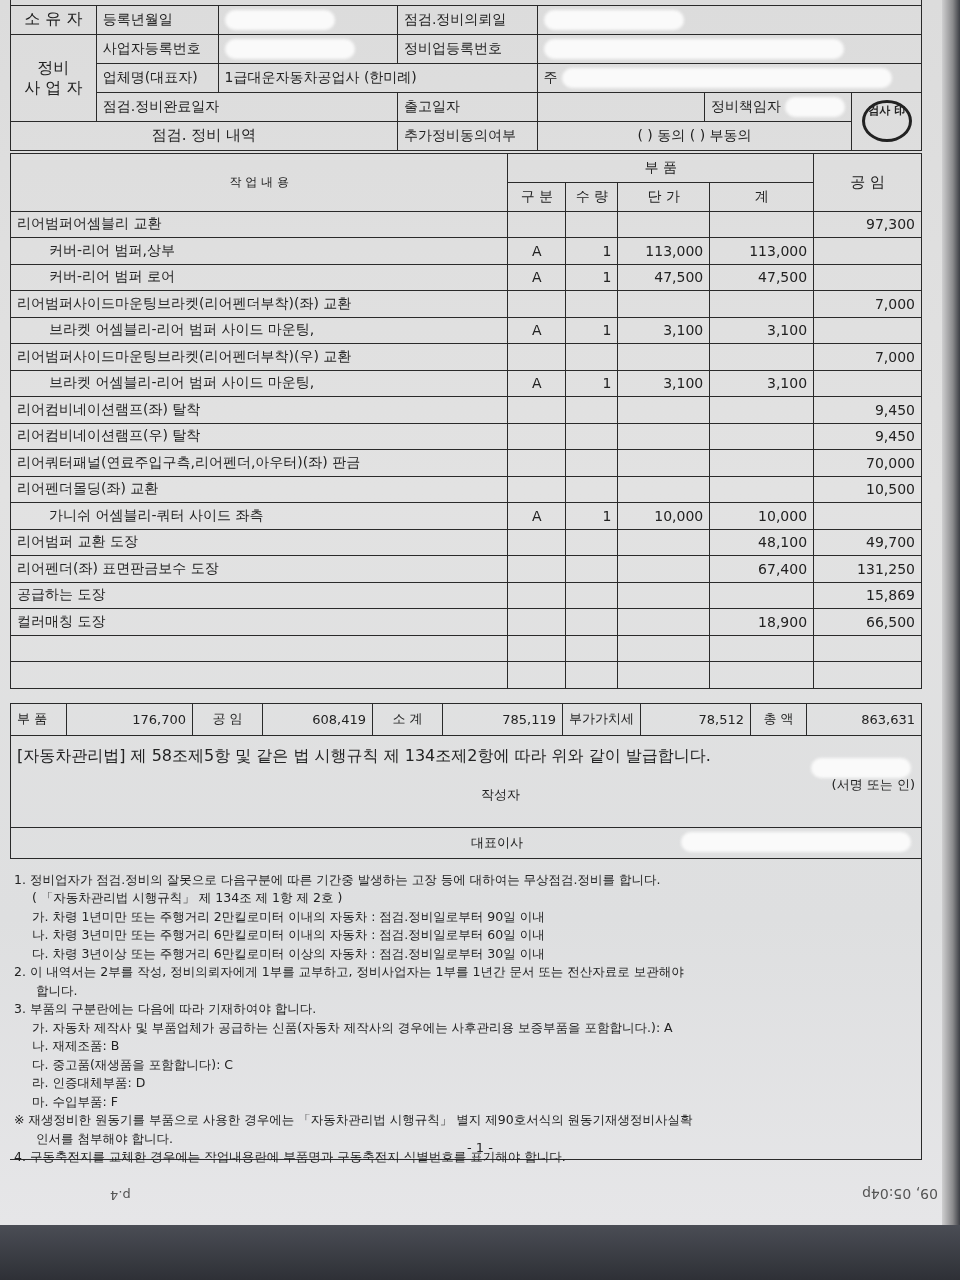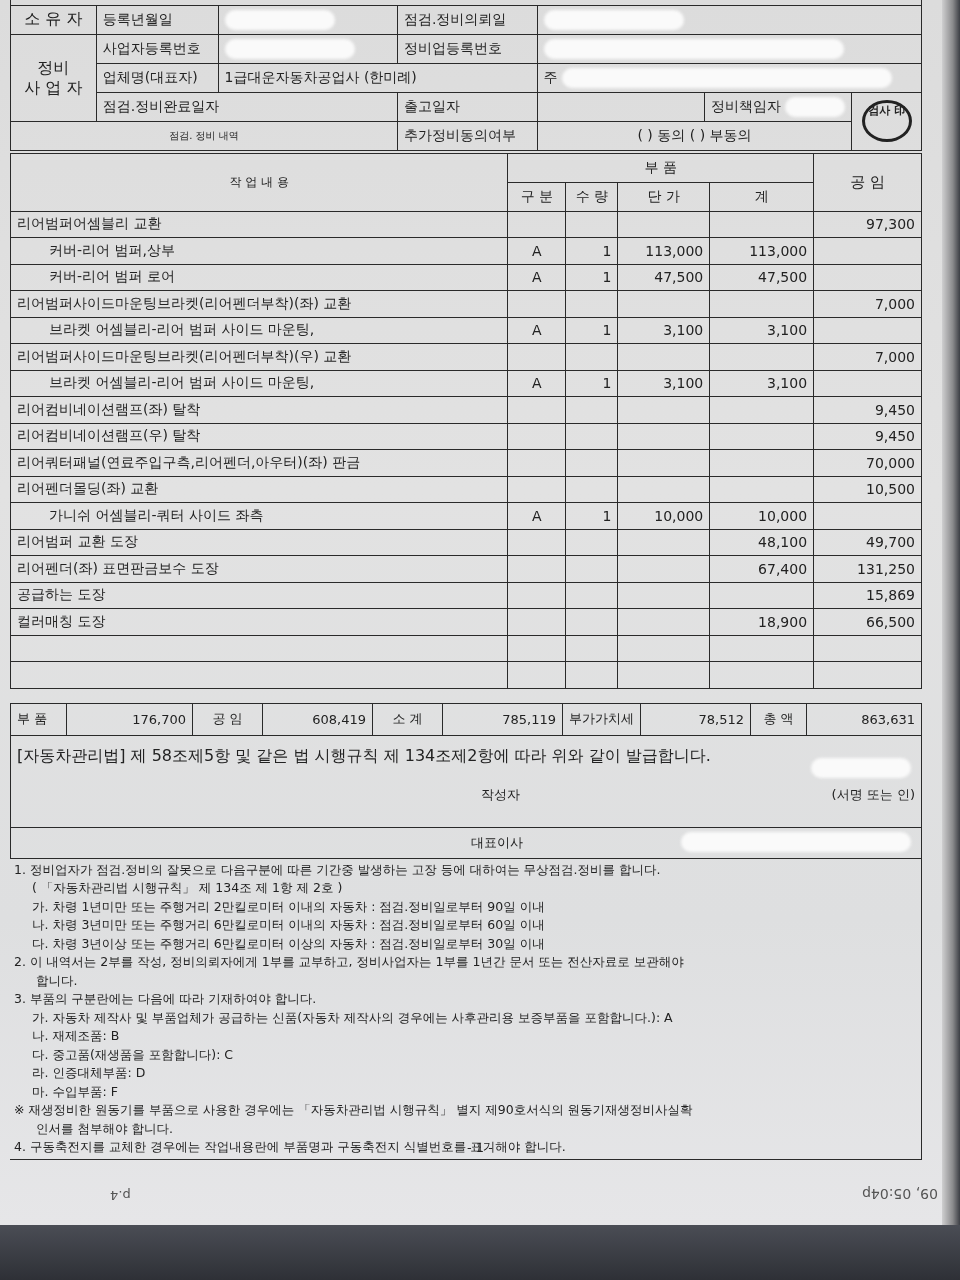--- a/index.html
+++ b/index.html
@@ -30,21 +30,21 @@
   .num { text-align: right; }
   .blur { display: inline-block; background: #fafafa; border-radius: 10px; filter: blur(1.5px); height: 20px; vertical-align: middle; }
   .stamp {
     display: inline-block; width: 50px; height: 42px; border: 3px solid #222; border-radius: 50%;
     font-size: 11px; text-align: center; line-height: 16px; font-weight: bold; vertical-align: middle;
   }
   .items td { height: 26.5px; }
   .items .sub { padding-left: 38px; }
   .totals td { height: 32px; font-size: 13px; }
   .legal { font-size: 16px; padding: 10px 6px 0; }
-  .notes { font-size: 12.5px; line-height: 18.5px; padding: 2px 0 0 4px; }
+  .notes { font-size: 12.5px; line-height: 18.5px; padding: 12px 0 0 4px; }
   .notes .ind { padding-left: 18px; }
   .notes .ind2 { padding-left: 22px; }
   .page-no { position: absolute; top: 1140px; left: 0; width: 960px; text-align: center; font-size: 13px; }
   .mirror { position: absolute; font-size: 13px; transform: scaleX(-1) scaleY(-1); color: #555; }
 </style>
 </head>
 <body>
 
 <div class="paper"></div>
 <div class="right-edge"></div>
@@ -85,21 +85,21 @@
       <td colspan="3"><span>주</span> <span class="blur" style="width:330px"></span></td>
     </tr>
     <tr>
       <td colspan="2">점검.정비완료일자</td>
       <td>출고일자</td>
       <td></td>
       <td><span>정비책임자</span> <span class="blur" style="width:60px"></span></td>
       <td rowspan="2" class="ctr"><span class="stamp">검사 印</span></td>
     </tr>
     <tr>
-      <td colspan="3" class="ctr" style="font-size:10px">점검. 정비 내역</td>
+      <td colspan="3" class="ctr" style="font-size:15px">점검. 정비 내역</td>
       <td>추가정비동의여부</td>
       <td colspan="2" class="ctr">( ) 동의 ( ) 부동의</td>
     </tr>
   </tbody>
     </table>
 
   <table class="items" style="margin-top:2px">
     <colgroup>
       <col style="width:498px">
         <col style="width:58px">
@@ -283,21 +283,21 @@
       <td class="ctr" style="width:56px">총 액</td>
       <td class="num">863,631</td>
     </tr>
   </tbody>
     </table>
 
   <div style="border:1.5px solid #2a2a2a;border-top:none;height:92px;position:relative">
     <div class="legal">[자동차관리법] 제 58조제5항 및 같은 법 시행규칙 제 134조제2항에 따라 위와 같이 발급합니다.</div>
     <span class="blur" style="position:absolute;left:800px;top:22px;width:100px"></span>
     <div style="position:absolute;left:470px;top:50px;font-size:13px">작성자</div>
-    <div style="position:absolute;right:6px;top:50px;font-size:13px">(서명 또는 인)</div>
+    <div style="position:absolute;right:6px;top:40px;font-size:13px">(서명 또는 인)</div>
   </div>
   <div style="position:relative;height:30px;border-left:1.5px solid #2a2a2a;border-right:1.5px solid #2a2a2a">
     <div style="position:absolute;left:460px;top:6px;font-size:13px">대표이사</div>
     <span class="blur" style="position:absolute;left:670px;top:4px;width:230px"></span>
   </div>
   <div class="notes" id="notes" style="border:1.5px solid #2a2a2a;border-left:none;height:302px">
       <div class="">1. 정비업자가 점검.정비의 잘못으로 다음구분에 따른 기간중 발생하는 고장 등에 대하여는 무상점검.정비를 합니다.</div>
       <div class="ind">( 「자동차관리법 시행규칙」 제 134조 제 1항 제 2호 )</div>
       <div class="ind">가. 차령 1년미만 또는 주행거리 2만킬로미터 이내의 자동차 : 점검.정비일로부터 90일 이내</div>
       <div class="ind">나. 차령 3년미만 또는 주행거리 6만킬로미터 이내의 자동차 : 점검.정비일로부터 60일 이내</div>

